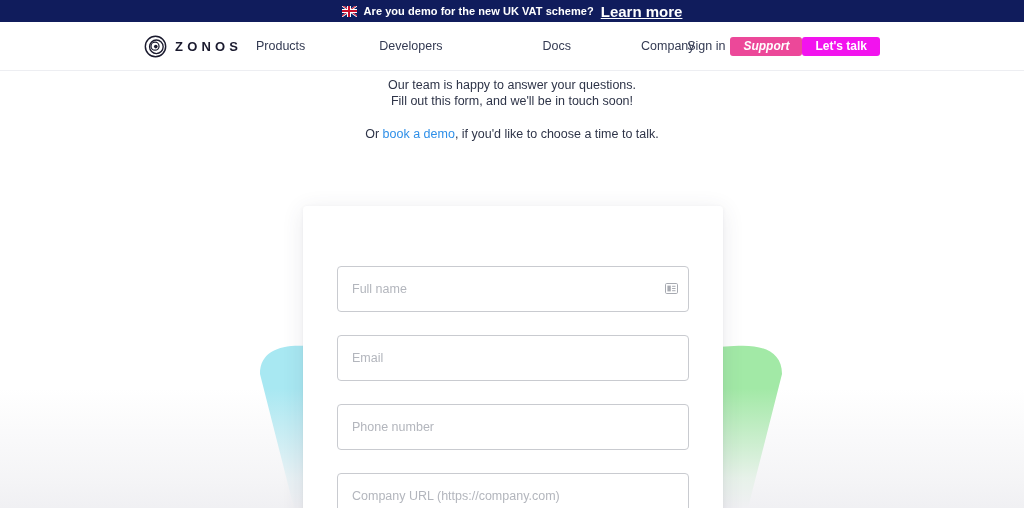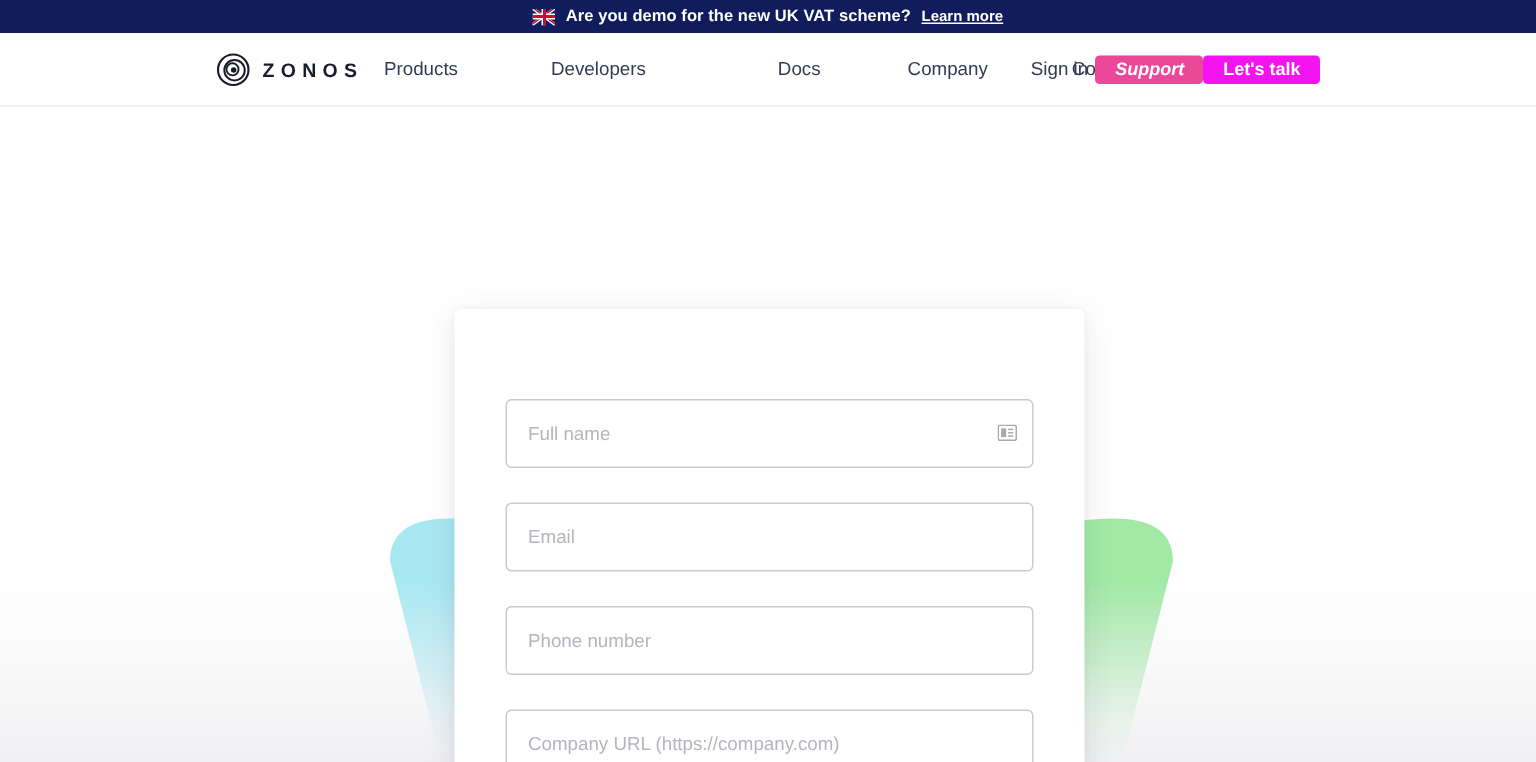--- a/index.html
+++ b/index.html
@@ -70,21 +70,21 @@
   .banner-text {
     color: #ffffff;
     font-size: 11px;
     font-weight: bold;
     letter-spacing: 0.05px;
     white-space: nowrap;
     line-height: 11px;
   }
   .banner-link {
     color: #ffffff;
-    font-size: 10px;
+    font-size: 15px;
     font-weight: bold;
     text-decoration: underline;
     white-space: nowrap;
     line-height: 11px;
     cursor: pointer;
   }
 
   
   .navbar {
     position: absolute;
@@ -117,21 +117,21 @@
     line-height: 23px;
   }
 
   .nav-links {
     position: absolute;
     left: 256px;
     top: 0;
     height: 48px;
     display: flex;
     align-items: center;
-    gap: 4px;
+    gap: 16px;
   }
   .nav-link {
     font-size: 12.5px;
     color: #333A52;
     white-space: nowrap;
     cursor: pointer;
     padding: 0;
   }
   .nav-link.l0 { margin-right: 58px; }
   .nav-link.l1 { margin-right: 56px; }
@@ -315,20 +315,28 @@
 
     <svg class="petal petal-left" width="110" height="180" viewBox="0 0 110 180">
       <path d="M14 38 C14 14, 36 8, 62 10 L96 12 L74 180 L50 180 Z" fill="#A8E8F2"></path>
     </svg>
     <svg class="petal petal-right" width="110" height="180" viewBox="0 0 110 180">
       <path d="M96 38 C96 14, 74 8, 48 10 L14 12 L36 180 L60 180 Z" fill="#A2E9A6"></path>
     </svg>
 
     <div class="bottom-fade"></div>
 
+    <div class="intro">
+      <div class="intro-line">Our team is happy to answer your questions.</div>
+      <div class="intro-line">Fill out this form, and we'll be in touch soon!</div>
+      <div class="intro-gap"></div>
+      <div class="intro-line">
+        <span>Or </span><a class="intro-link">book a demo</a><span>, if you'd like to choose a time to talk.</span>
+      </div>
+    </div>
 
     <div class="card">
 
       <div class="field-wrap f0">
         <input class="field-input" type="text" placeholder="Full name" style="">
         <svg class="autofill-icon" viewBox="0 0 13 11">
           <rect x="0.5" y="0.5" width="12" height="10" rx="1.2" fill="none" stroke="#A7AAB1" stroke-width="1"></rect>
           <rect x="2.4" y="2.6" width="3.4" height="5.8" fill="#A7AAB1"></rect>
           <rect x="7.1" y="2.8" width="3.4" height="1" fill="#A7AAB1"></rect>
           <rect x="7.1" y="5" width="3.4" height="1" fill="#A7AAB1"></rect>

